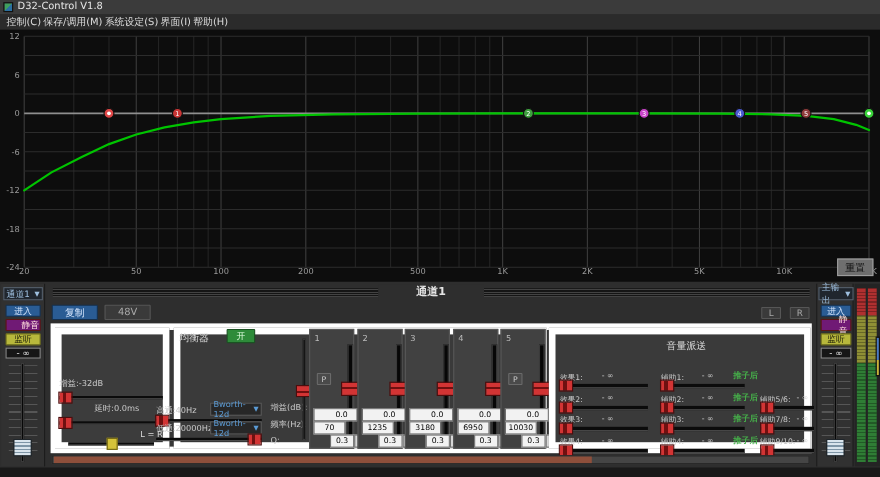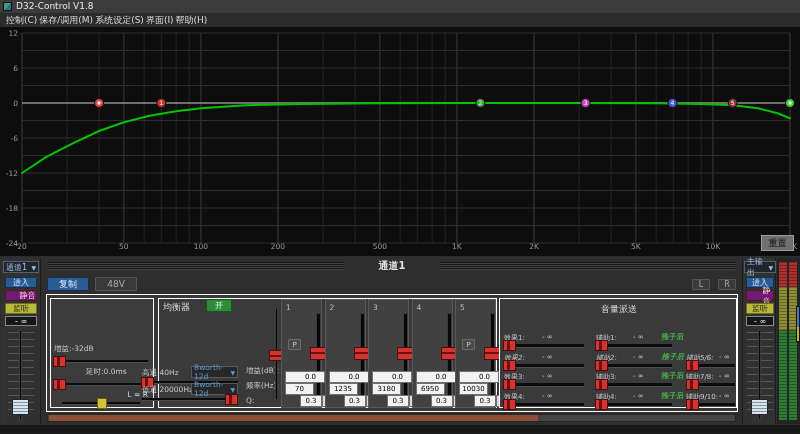--- a/index.html
+++ b/index.html
@@ -39,21 +39,21 @@
   .vtrack{background:#070707;border:1px solid #3a3a3a;}
   .striphandle{background:repeating-linear-gradient(to bottom,#d9e4ec 0 2px,#7e95a6 2px 3px);
                border:1px solid #20262b;border-radius:1px;}
   .hslider{height:3px;background:#0b0b0b;border-bottom:1px solid #4d4d4d;}
   .rh{position:absolute;width:11px;height:9px;top:-4px;left:-1px;border:1px solid #4d0d0d;
       background:linear-gradient(to right,#d23434 0 3px,#701010 3px 6px,#d23434 6px 11px);}
   .field{background:#f2f2f2;color:#000;font-size:7px;text-align:center;border:1px solid #6f6f6f;
          display:flex;align-items:center;justify-content:center;}
   .label7{font-size:7.5px;color:#c8c8c8;white-space:nowrap;}
   .groove{height:8px;background:repeating-linear-gradient(to bottom,#151515 0 1px,#434343 1px 2px);}
-  .panelbox{background:#3c3c3c;border:1px solid #ffffff;}
+  .panelbox{background:#3c3c3c;border:6px solid #ffffff;}
   .dropdown{background:#272727;border:1px solid #5a5a5a;color:#5b9bd5;font-size:7.5px;
             display:flex;align-items:center;justify-content:space-between;padding:0 2px;}
   .dropdown .caret{color:#5b9bd5;}
   
   .band{width:41px;height:109px;top:299px;background:#414141;border:1px solid #585858;}
   .bnum{position:absolute;left:4px;top:3px;font-size:7.5px;color:#bcbcbc;}
   .pbtn{position:absolute;left:6px;top:39px;width:13px;height:11px;background:#4a4a4a;
         border:1px solid #6a6a6a;color:#cfcfcf;font-size:7px;}
   .shelfbtn{position:absolute;left:5px;top:55px;width:18px;height:11px;font-size:7px;margin-left:48px;}
   .bandtrack{position:absolute;left:34px;top:13px;width:3px;height:82px;}
@@ -352,21 +352,21 @@
             <div class="rh"></div>
           </div>
     <span class="slabel auxl">辅助1:</span>
     <span class="sval auxv">- ∞</span>
     <span class="postbtn">推子后</span>
     <div class="hslider auxs">
             <div class="rh"></div>
           </div>
 
   </div>
-        <div class="abs srow" style="top: 51.5px; font-style: italic;">
+        <div class="abs srow" style="top: 51.5px;">
     <span class="slabel fxl">效果2:</span>
     <span class="sval fxv">- ∞</span>
     <div class="hslider fxs">
             <div class="rh"></div>
           </div>
     <span class="slabel auxl">辅助2:</span>
     <span class="sval auxv">- ∞</span>
     <span class="postbtn">推子后</span>
     <div class="hslider auxs">
             <div class="rh"></div>

